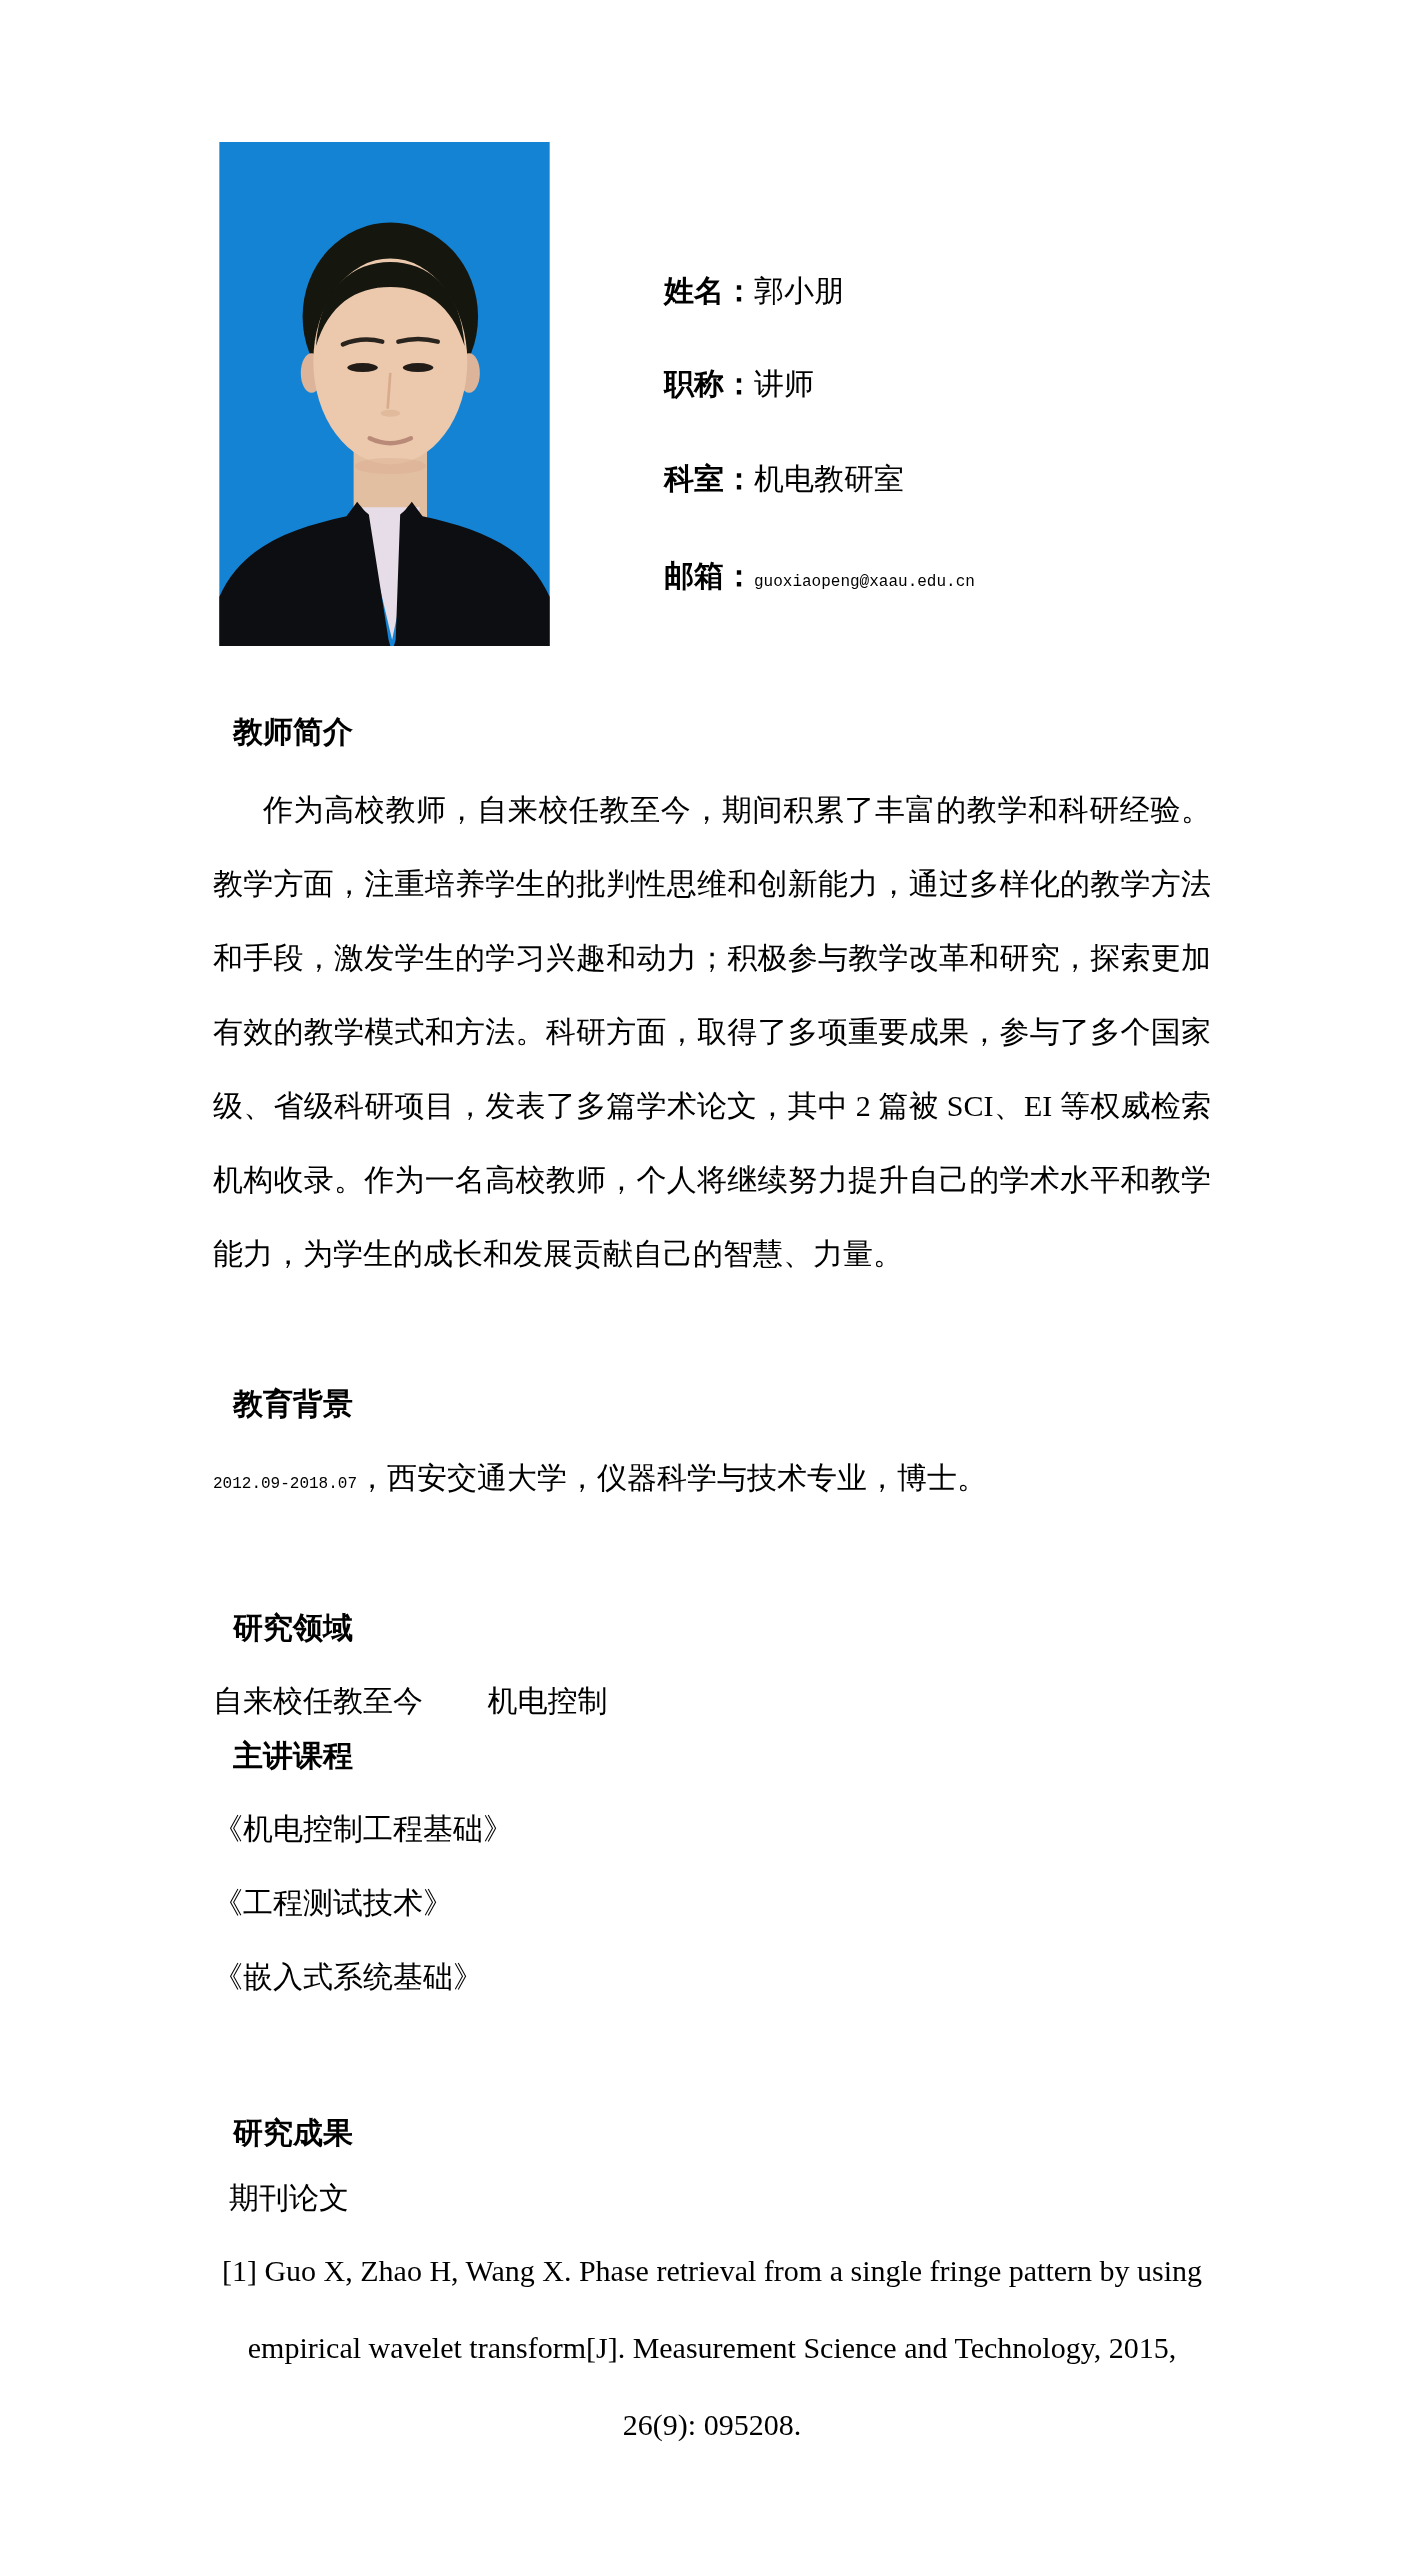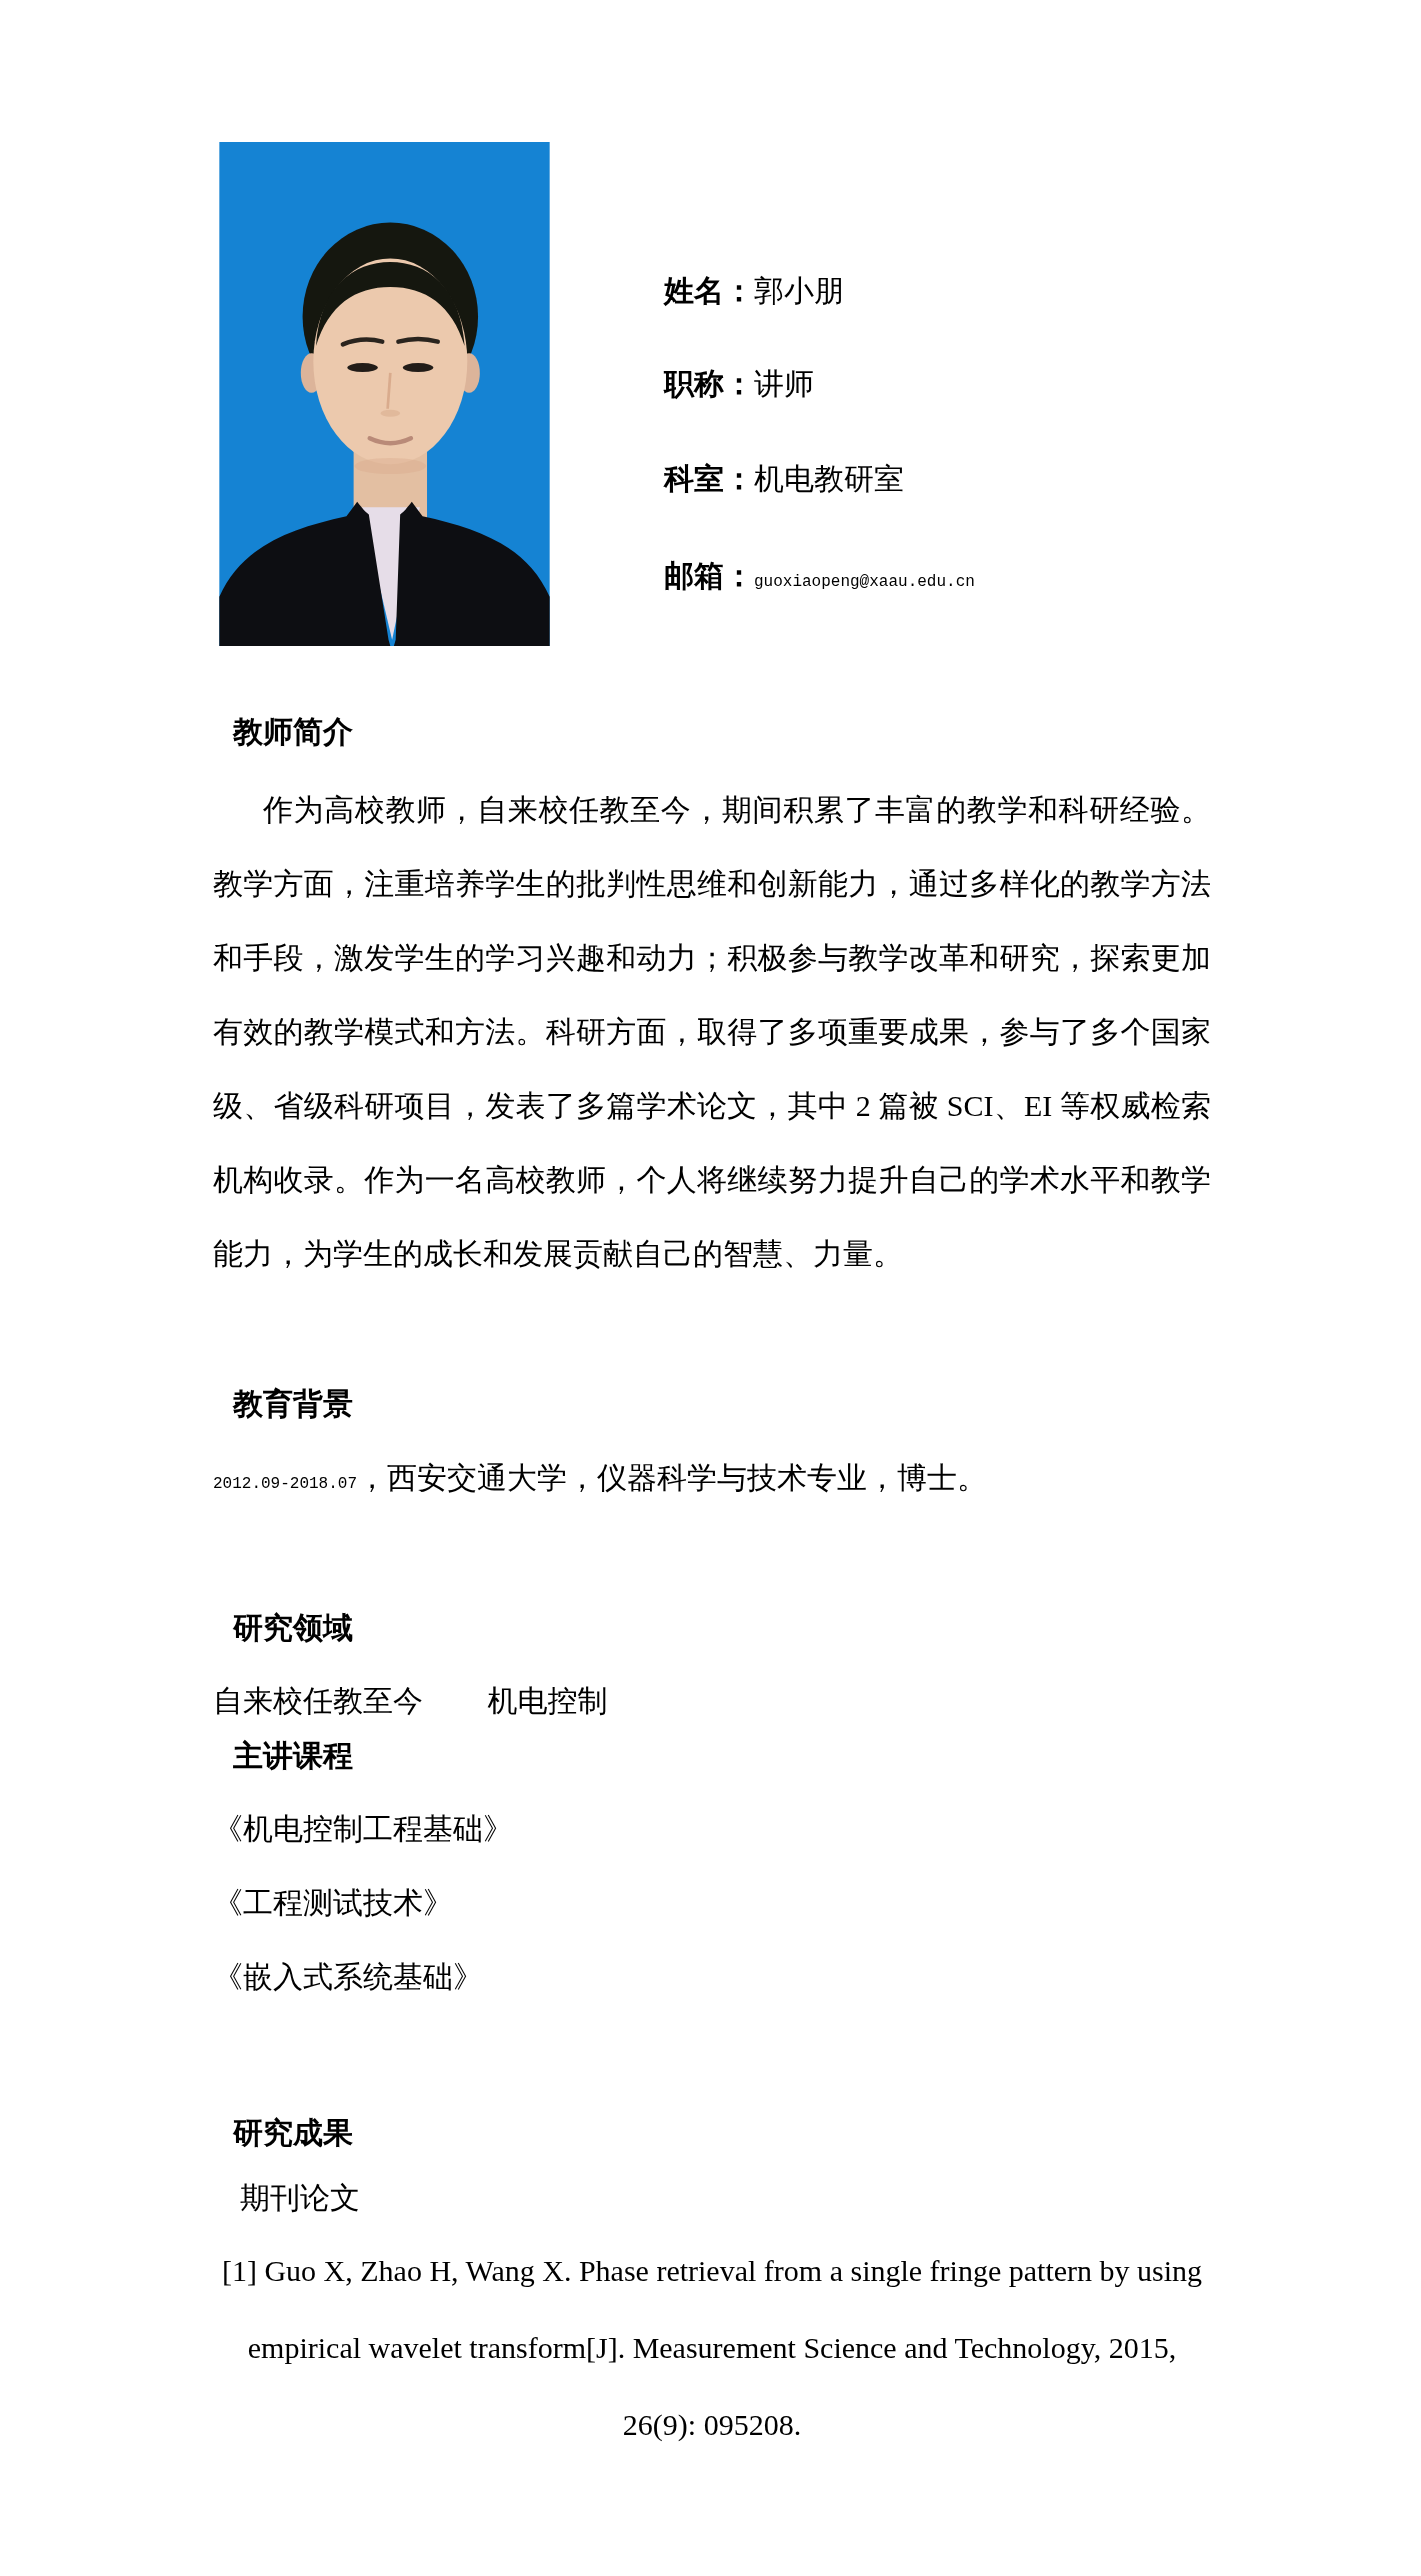--- a/index.html
+++ b/index.html
@@ -50,21 +50,21 @@
     font-size:30px;
     line-height:74px;
   }
   .intro-para {
     text-indent:50px;
     text-align:justify;
   }
   .areas .area + .area { margin-left:57px; }
   .subheading {
     position:absolute;
-    left:240px;
+    left:229px;
     font-size:30px;
     line-height:74px;
     white-space:nowrap;
   }
   .pub-block { line-height:77px; text-align:center; }
 </style>
 </head>
 <body>
 
 <div class="page">

